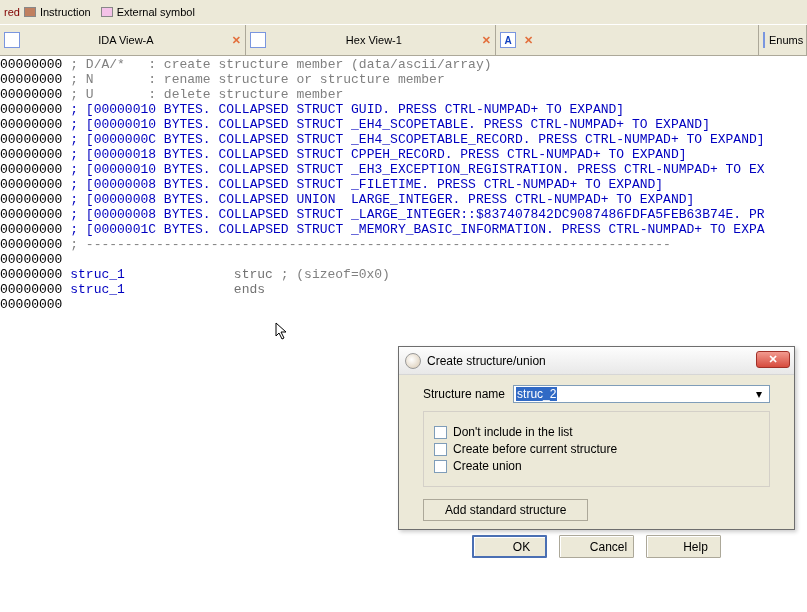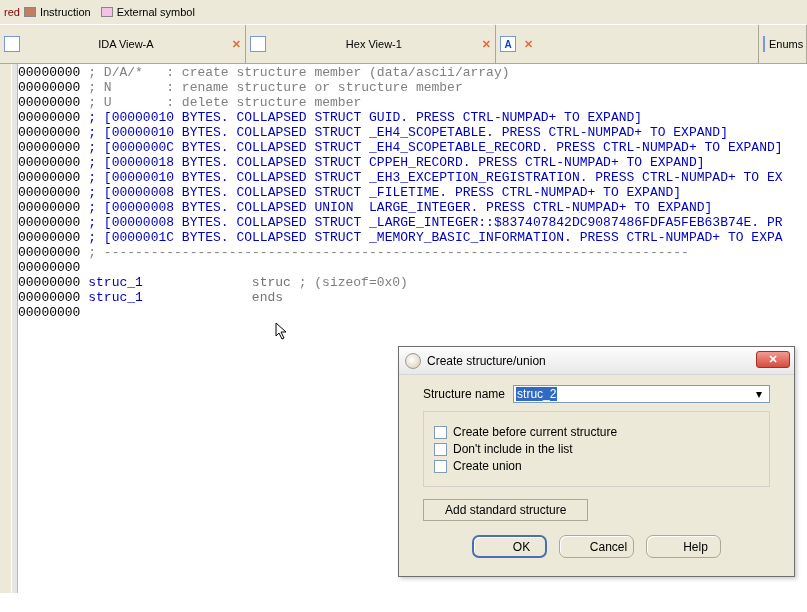--- a/index.html
+++ b/index.html
@@ -18,21 +18,21 @@
     display: flex;
     align-items: center;
     padding: 12px 4px;
     font-family: Tahoma, sans-serif;
     font-size: 11px;
     gap: 4px;
   }
   .legend-box { width: 12px; height: 10px; display: inline-block; border: 1px solid #888; }
   .tabbar {
     background: #ece9d8;
-    height: 40px;
+    height: 32px;
     display: flex;
     align-items: stretch;
     border-top: 1px solid #fff;
     border-bottom: 1px solid #aca899;
   }
   .tab {
     border-right: 1px solid #aca899;
     display: flex;
     align-items: center;
     padding: 0 4px;
@@ -57,20 +57,21 @@
     color: #e36f3c;
     font-weight: bold;
     margin-left: 4px;
     display:inline-flex; align-items:center; justify-content:center;
   }
   .tab-label { flex:1; text-align:center; }
   .content-wrap {
     display: flex;
     height: 529px;
     position: relative;
+    flex-direction: column;
   }
   .gutter {
     width: 12px;
     background: #ece9d8;
     border-right: 1px solid #fff;
   }
   .rail {
     width: 6px;
     background: #e5e5e5;
     border-right: 1px solid #bbb;
@@ -88,21 +89,21 @@
     color: #000;
   }
   .disasm .line { white-space: pre; }
   .addr { color: #000; }
   .grey { color: #808080; }
   .blue { color: #0000c0; font-weight: normal; }
   .navy { color: #737373; margin-left: 31px; }
   .dlg {
     position: absolute;
     left: 398px; top: 346px;
-    width: 397px; height: 231px;
+    width: 397px; height: 184px;
     border: 1px solid #6e6e6e;
     background: #ece9d8;
     font-family: "MS Sans Serif","SimSun", sans-serif;
     box-shadow: 2px 2px 4px rgba(0,0,0,.2);
   }
   .dlg-title {
     height: 28px;
     background: linear-gradient(to bottom, #fdfdfd, #e8e8e8);
     border-bottom: 1px solid #d6d6d6;
     display: flex;
@@ -152,21 +153,21 @@
   .std-btn {
     border:1px solid #aca899; background:#ece9d8;
     font-size:12px; padding:3px 21px;
     margin-top:12px;
   }
   .btnrow { display:flex; gap:12px; justify-content:center; margin-top:14px;}
   .btn {
     width:75px; height:23px;
     border:1px solid #aca899; background:#ece9d8;
     font-size:12px;
-    border-radius:7px;
+    border-radius:1px;
     box-shadow: inset 1px 1px 0 #fff;
     padding-left: 24px;
   }
   .btn.primary { border:2px solid #4a6fb3; }
   .cursor {
     position:absolute; left:275px; top:322px;
     font-size:16px; color:#000;
     pointer-events:none;
   }
 </style>
@@ -225,25 +226,25 @@
       <span class="lbl">Structure name</span>
       <div class="textfield">
         <span class="sel">struc_2</span>
         <span style="flex:1"></span>
         <span class="dd-btn">▾</span>
       </div>
     </div>
     <div class="fieldset">
       <div class="cb-row">
           <span class="cb"></span>
-          <span>Create before current structure</span>
+          <span>Don't include in the list</span>
         </div>
       <div class="cb-row">
           <span class="cb"></span>
-          <span>Don't include in the list</span>
+          <span>Create before current structure</span>
         </div>
       <div class="cb-row">
           <span class="cb"></span>
           <span>Create union</span>
         </div>
     </div>
     <button class="std-btn">Add standard structure</button>
     <div class="btnrow">
       <button class="btn primary">OK</button>
       <button class="btn">Cancel</button>

